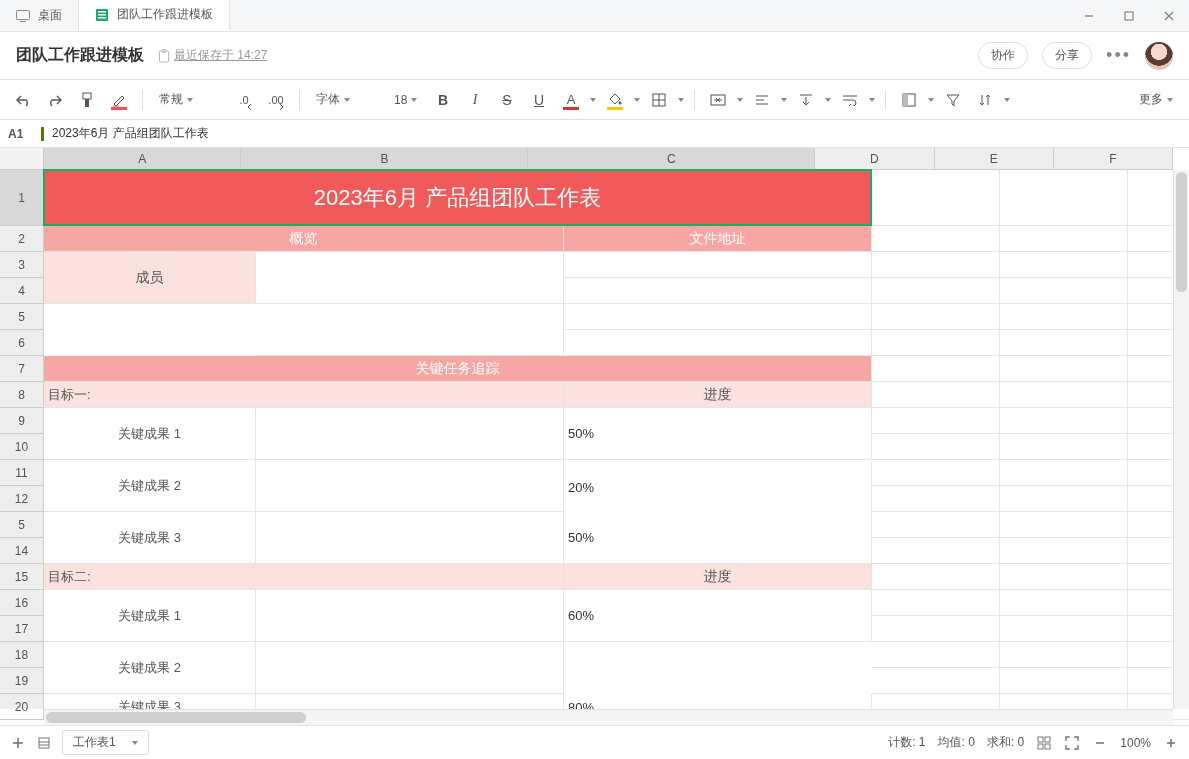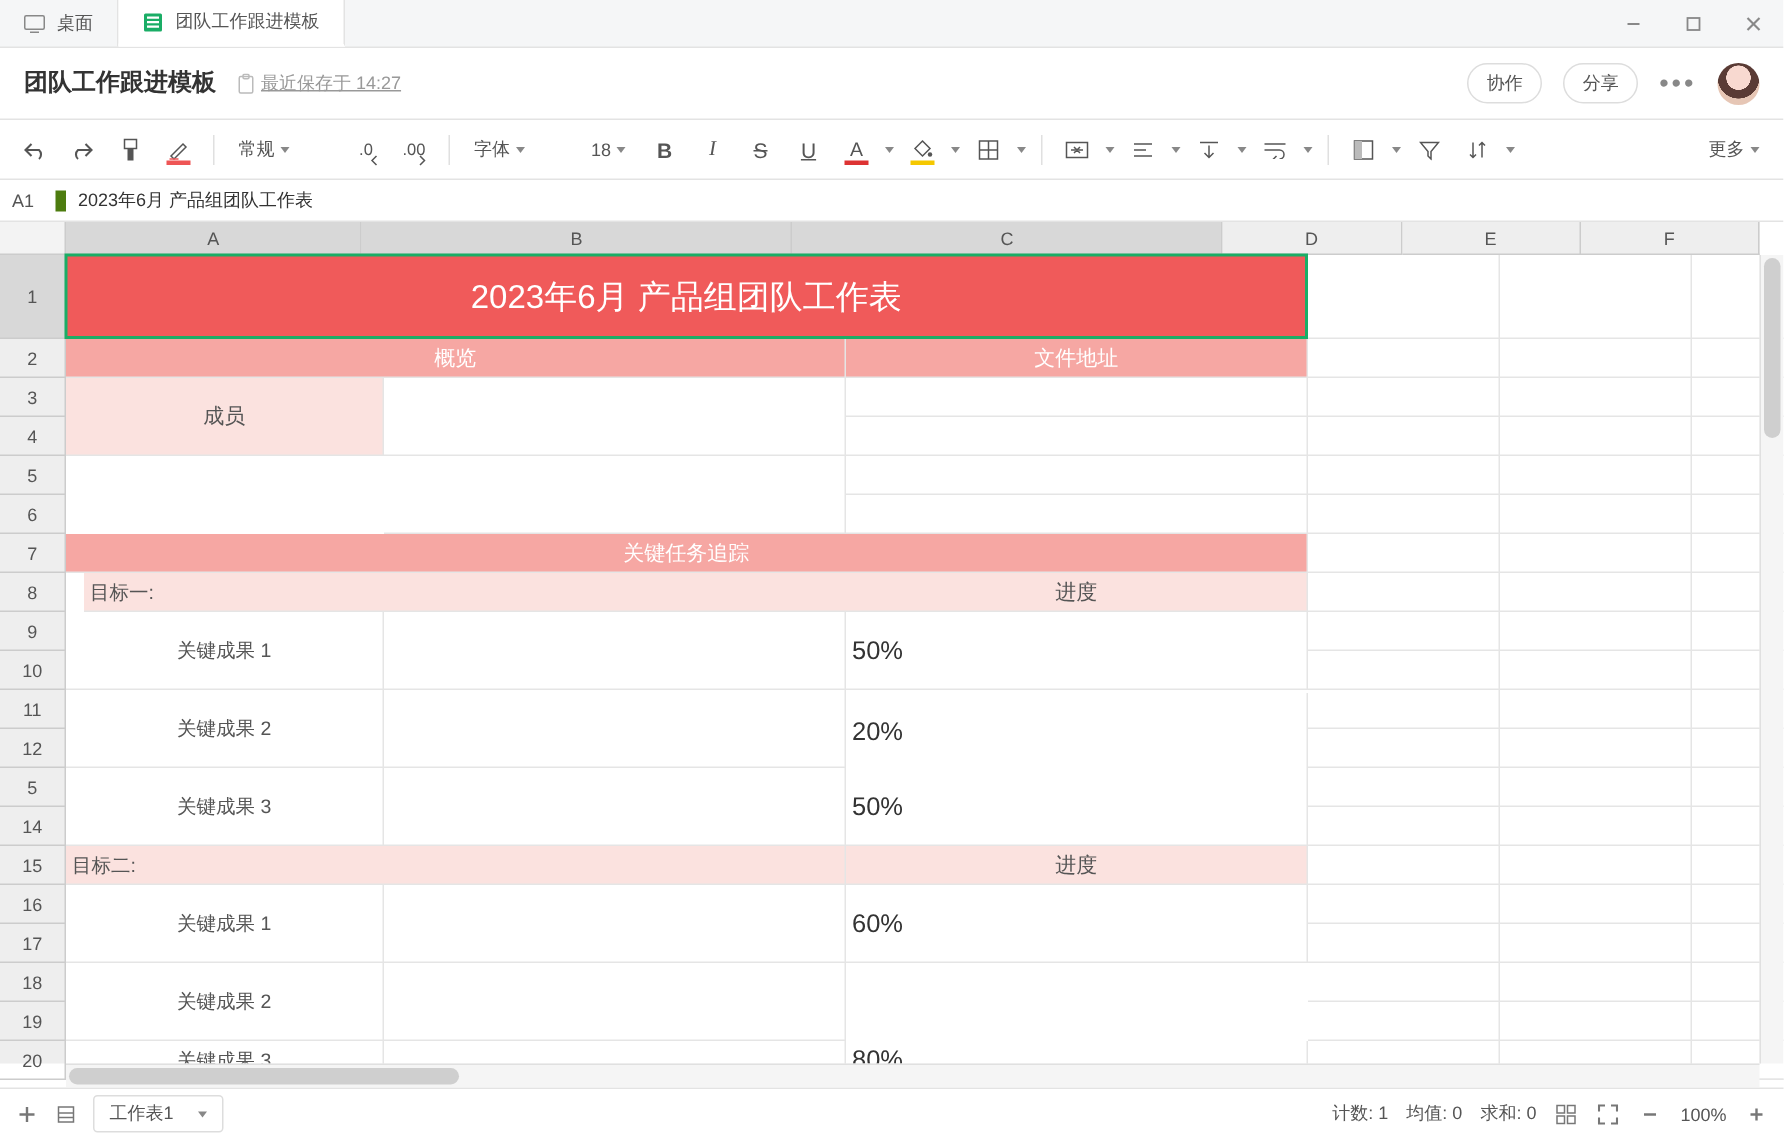--- a/index.html
+++ b/index.html
@@ -21,39 +21,39 @@
   
   .toolbar { height:40px; display:flex; align-items:center; padding:0 10px; border-bottom:1px solid #e3e3e3; gap:6px; color:#555; }
   .tb-btn { min-width:26px; height:26px; display:flex; align-items:center; justify-content:center; cursor:pointer; border-radius:3px; position:relative; }
   .tb-sep { width:1px; height:20px; background:#e0e0e0; margin:0 4px; }
   .tb-dd { display:flex; align-items:center; gap:4px; padding:0 6px; height:26px; cursor:pointer; }
   .caret { width:0; height:0; border-left:3px solid transparent; border-right:3px solid transparent; border-top:4px solid #888; }
   .morebtn { margin-left:auto; }
   .underline-bar { position:absolute; bottom:3px; left:5px; right:5px; height:3px; }
   
   .formulabar { height:28px; display:flex; align-items:center; border-bottom:1px solid #e3e3e3; }
-  .namebox { width:44px; padding:0 8px; border-right:7px solid #4d7c0f; color:#555; }
+  .namebox { width:44px; padding:0 8px; border-right:3px solid #4d7c0f; color:#555;font-weight:bold; }
   .formulatxt { padding:0 8px; color:#333; }
   
   .gridwrap { position:absolute; top:148px; bottom:34px; left:0; right:0; overflow:hidden; background:#fff; }
   .corner { position:absolute; left:0; top:0; width:44px; height:22px; background:#f3f3f3; border-right:1px solid #ccc; border-bottom:1px solid #ccc; }
   .colheads { position:absolute; left:44px; top:0; right:16px; height:22px; display:flex; background:#eee; }
   .colhead { border-right:1px solid #ccc; border-bottom:1px solid #ccc; display:flex; align-items:center; justify-content:center; color:#555; background:#eee; }
   .colhead.sel { background:#d8d8d8; }
   .rowheads { position:absolute; left:0; top:22px; width:44px; bottom:16px; background:#eee; }
   .rowhead { height:26px; border-bottom:1px solid #ccc; border-right:1px solid #ccc; display:flex; align-items:center; justify-content:center; color:#555; }
   .rowhead.sel { background:#d8d8d8; }
   .cells { position:absolute; left:44px; top:22px; right:16px; bottom:16px; }
   .cell { position:absolute; border-right:1px solid #e5e5e5; border-bottom:1px solid #e5e5e5; display:flex; align-items:center; padding:0 4px; background:#fff; }
   .header-red { background:#f05a5a; color:#fff; font-size:22px; justify-content:center; font-weight:500; }
   .sub-pink { background:#f6a7a3; color:#fff; justify-content:center; font-size:14px; font-weight:500; }
   .light-pink { background:#fbe2df; color:#555; justify-content:center; font-size:14px; }
   .light-pink-left { background:#fbe2df; color:#555; padding-left:4px; font-size:13px; }
   .lbl-center { justify-content:center; color:#555; font-size:13px; }
-  .lbl-left { color:#333; font-size:17px; }
+  .lbl-left { color:#333; font-size:13px; }
   .selection-outline { position:absolute; border:2px solid #1aad66; pointer-events:none; }
   .vscroll { position:absolute; right:0; top:22px; bottom:16px; width:16px; background:#f5f5f5; border-left:1px solid #e0e0e0; }
   .vscroll .thumb { position:absolute; left:2px; right:2px; top:2px; height:120px; background:#cfcfcf; border-radius:6px; }
   .hscroll { position:absolute; left:44px; right:16px; bottom:0; height:16px; background:#f5f5f5; border-top:1px solid #e0e0e0; }
   .hscroll .thumb { position:absolute; top:2px; bottom:2px; left:2px; width:260px; background:#cfcfcf; border-radius:6px; }
   
   .statusbar { position:absolute; left:0; right:0; bottom:0; height:34px; border-top:1px solid #e3e3e3; display:flex; align-items:center; padding:0 10px; gap:10px; color:#555; background:#fff; }
   .sheet-tab { border:1px solid #ddd; padding:3px 10px; border-radius:3px; display:flex; align-items:center; gap:16px; cursor:pointer; }
   .status-right { margin-left:auto; display:flex; align-items:center; gap:12px; }
   .icon-sm { width:16px; height:16px; display:flex; align-items:center; justify-content:center; color:#777; }
@@ -313,21 +313,21 @@
     <div class="cell" style="left:212px;top:82px;width:308px;height:52px"></div>
     <div class="cell" style="left:520px;top:82px;width:308px;height:26px"></div>
     <div class="cell" style="left:520px;top:108px;width:308px;height:26px"></div>
 
     <div class="cell" style="left:212px;top:134px;width:308px;height:52px"></div>
     <div class="cell" style="left:520px;top:134px;width:308px;height:26px"></div>
     <div class="cell" style="left:520px;top:160px;width:308px;height:26px"></div>
 
     <div class="cell sub-pink" style="left:0;top:186px;width:828px;height:26px">关键任务追踪</div>
 
-    <div class="cell light-pink-left" style="left:12px;top:212px;width:520px;height:26px">目标一:</div>
+    <div class="cell light-pink-left" style="left:0;top:212px;width:520px;height:26px">目标一:</div>
     <div class="cell light-pink" style="left:520px;top:212px;width:308px;height:26px">进度</div>
 
     <div class="cell lbl-center" style="left:0;top:238px;width:212px;height:52px">关键成果 1</div>
     <div class="cell" style="left:212px;top:238px;width:308px;height:52px"></div>
     <div class="cell lbl-left" style="left:520px;top:238px;width:308px;height:52px">50%</div>
     <div class="cell lbl-center" style="left:0;top:290px;width:212px;height:52px">关键成果 2</div>
     <div class="cell" style="left:212px;top:290px;width:308px;height:52px"></div>
     <div class="cell lbl-left" style="left:520px;top:292px;width:308px;height:52px">20%</div>
     <div class="cell lbl-center" style="left:0;top:342px;width:212px;height:52px">关键成果 3</div>
     <div class="cell" style="left:212px;top:342px;width:308px;height:52px"></div>

